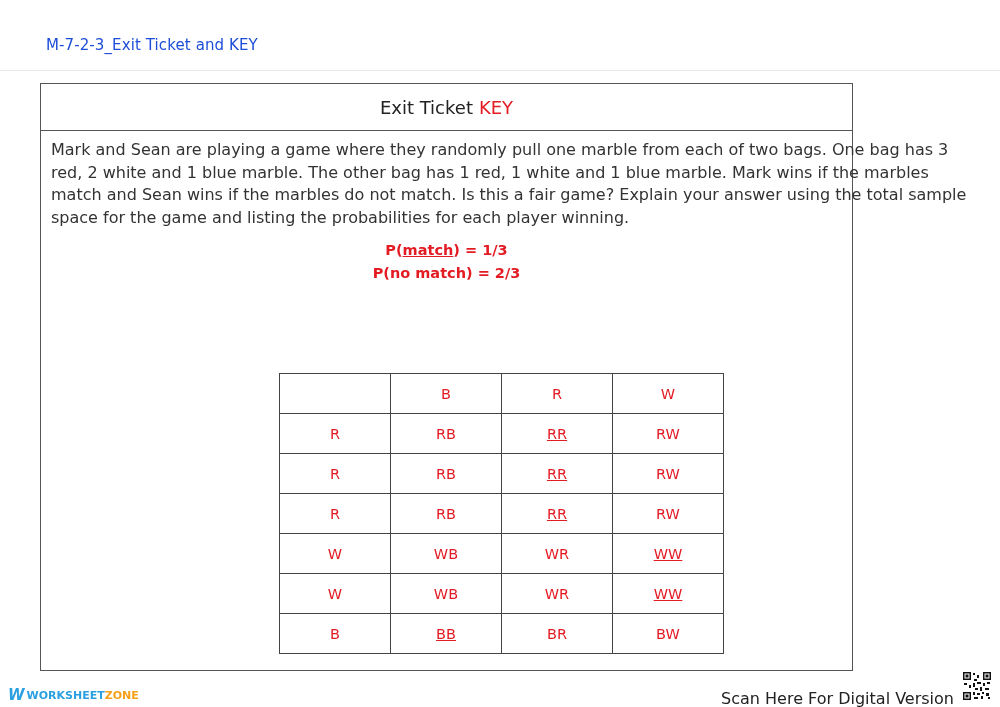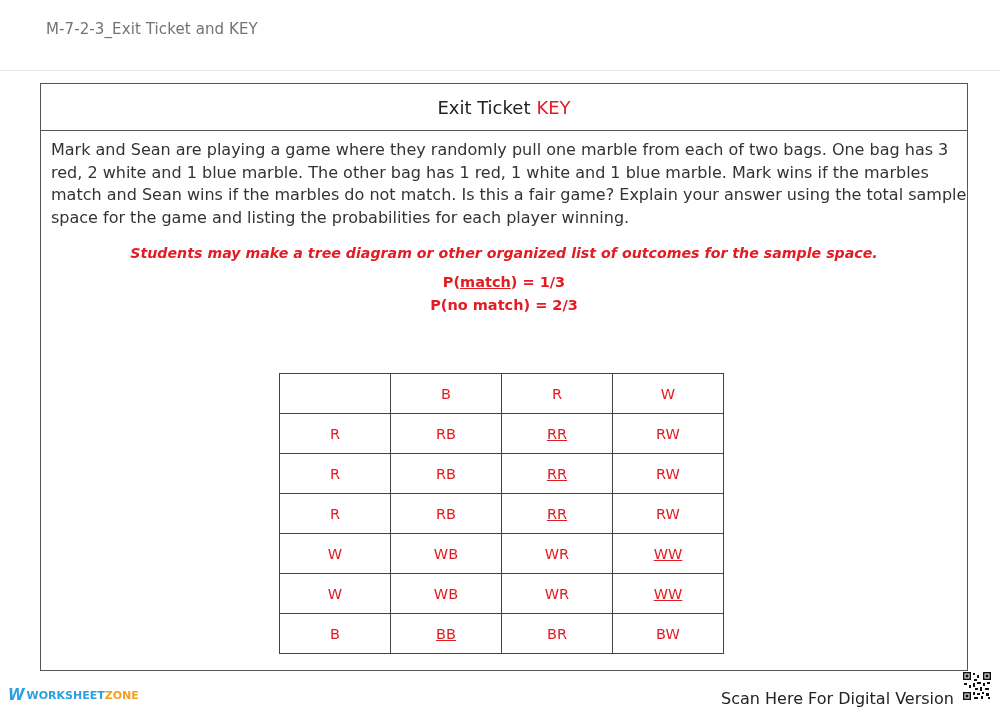--- a/index.html
+++ b/index.html
@@ -1,25 +1,25 @@
 <!DOCTYPE html>
 <html><head>
   <meta charset="utf-8">
   <style>
     html, body { margin:0; padding:0; }
     body {
       width:1000px; height:707px; background:#ffffff; position:relative; overflow:hidden;
       font-family:"DejaVu Sans", "Liberation Sans", sans-serif; color:#333;
     }
     .doc-title {
-      position:absolute; left:46px; top:20px; font-size:15px; color:#737373; letter-spacing:0.1px;
+      position:absolute; left:46px; top:36px; font-size:15px; color:#1d4ed8; letter-spacing:0.1px;
     }
     .title-rule { position:absolute; left:0; top:70px; width:1000px; height:1px; background:#e8e8e8; }
     .box {
-      position:absolute; left:40px; top:83px; width:928px; height:588px;
+      position:absolute; left:40px; top:83px; width:813px; height:588px;
       border:1.5px solid #555; box-sizing:border-box;
     }
     .box-head {
       height:47px; border-bottom:1.5px solid #555; box-sizing:border-box;
       display:flex; align-items:center; justify-content:center;
       font-size:18px; color:#222;
     }
     .box-head .key { color:#e31b23; margin-left:6px; }
     .question {
       margin:8px 0 0 10px; width:925px; font-size:16px; line-height:22.5px; color:#333;
@@ -52,21 +52,20 @@
 
 <div class="doc-title">M-7-2-3_Exit Ticket and KEY</div>
 <div class="title-rule"></div>
 
 <div class="box">
   <div class="box-head">
     <span>Exit Ticket</span>
     <span class="key">KEY</span>
   </div>
   <div class="question">Mark and Sean are playing a game where they randomly pull one marble from each of two bags. One bag has 3 red, 2 white and 1 blue marble. The other bag has 1 red, 1 white and 1 blue marble. Mark wins if the marbles match and Sean wins if the marbles do not match. Is this a fair game? Explain your answer using the total sample space for the game and listing the probabilities for each player winning.</div>
-  <div class="note">Students may make a tree diagram or other organized list of outcomes for the sample space.</div>
   <div class="answers">
     <div><span>P(</span><u>match</u><span>) = 1/3</span></div>
     <div>P(no match) = 2/3</div>
   </div>
 
   <table class="grid">
     <tbody>
         <tr>
       <td></td>
       <td>B</td>

